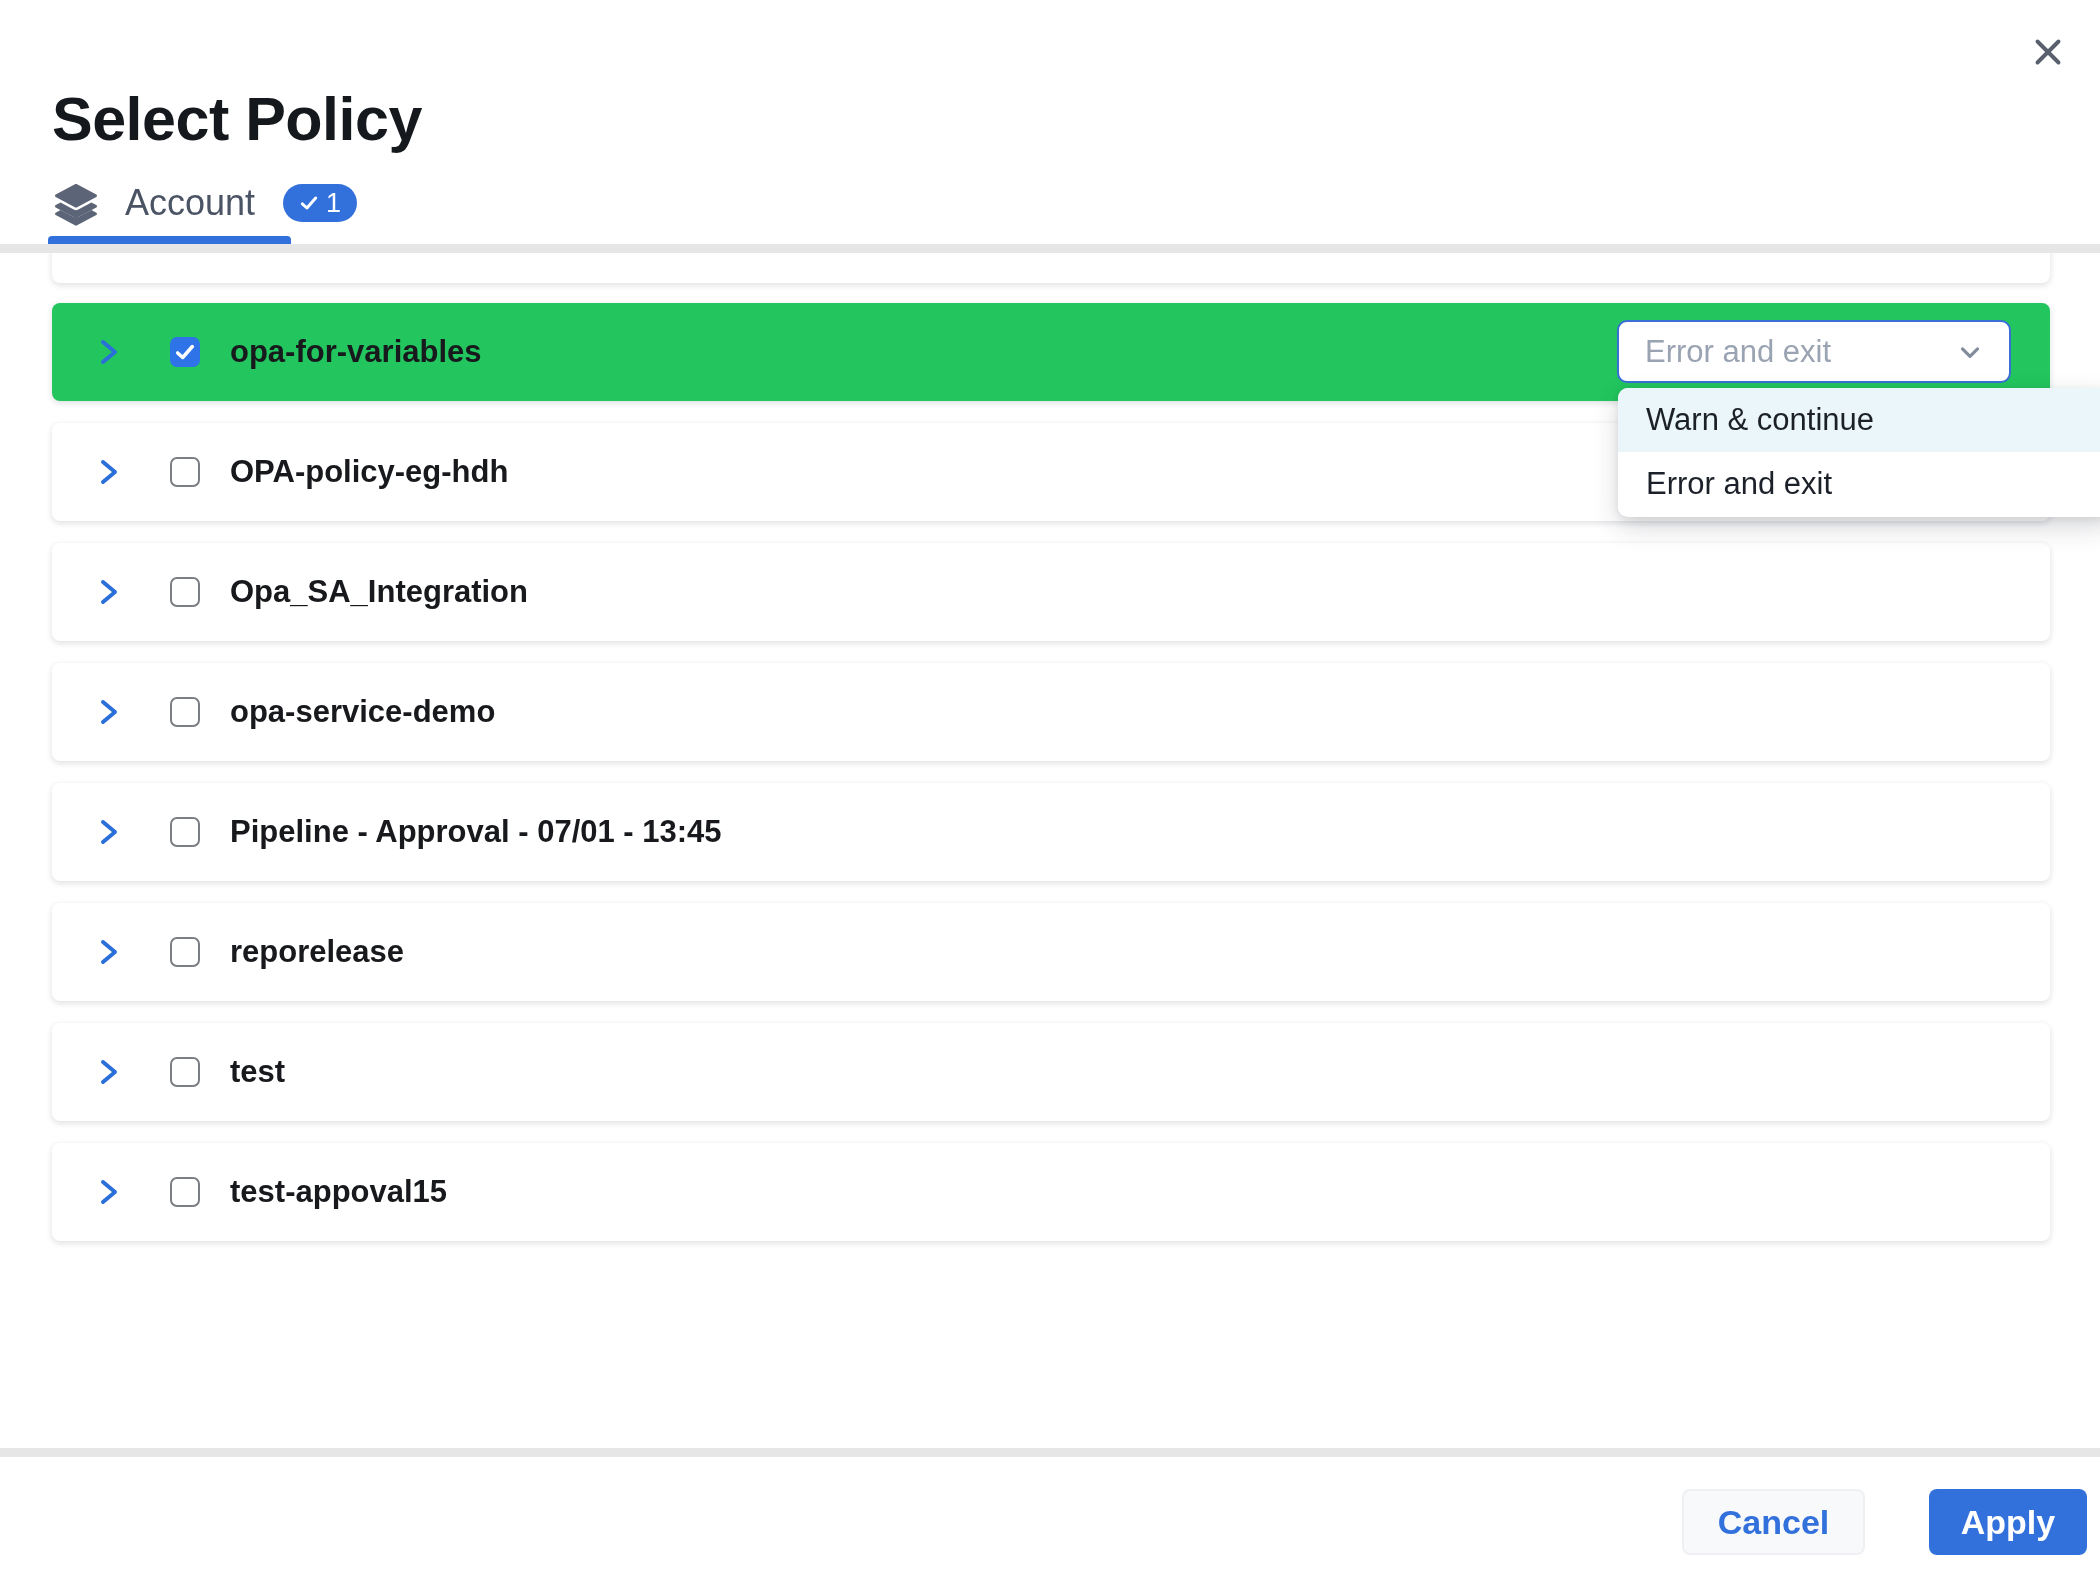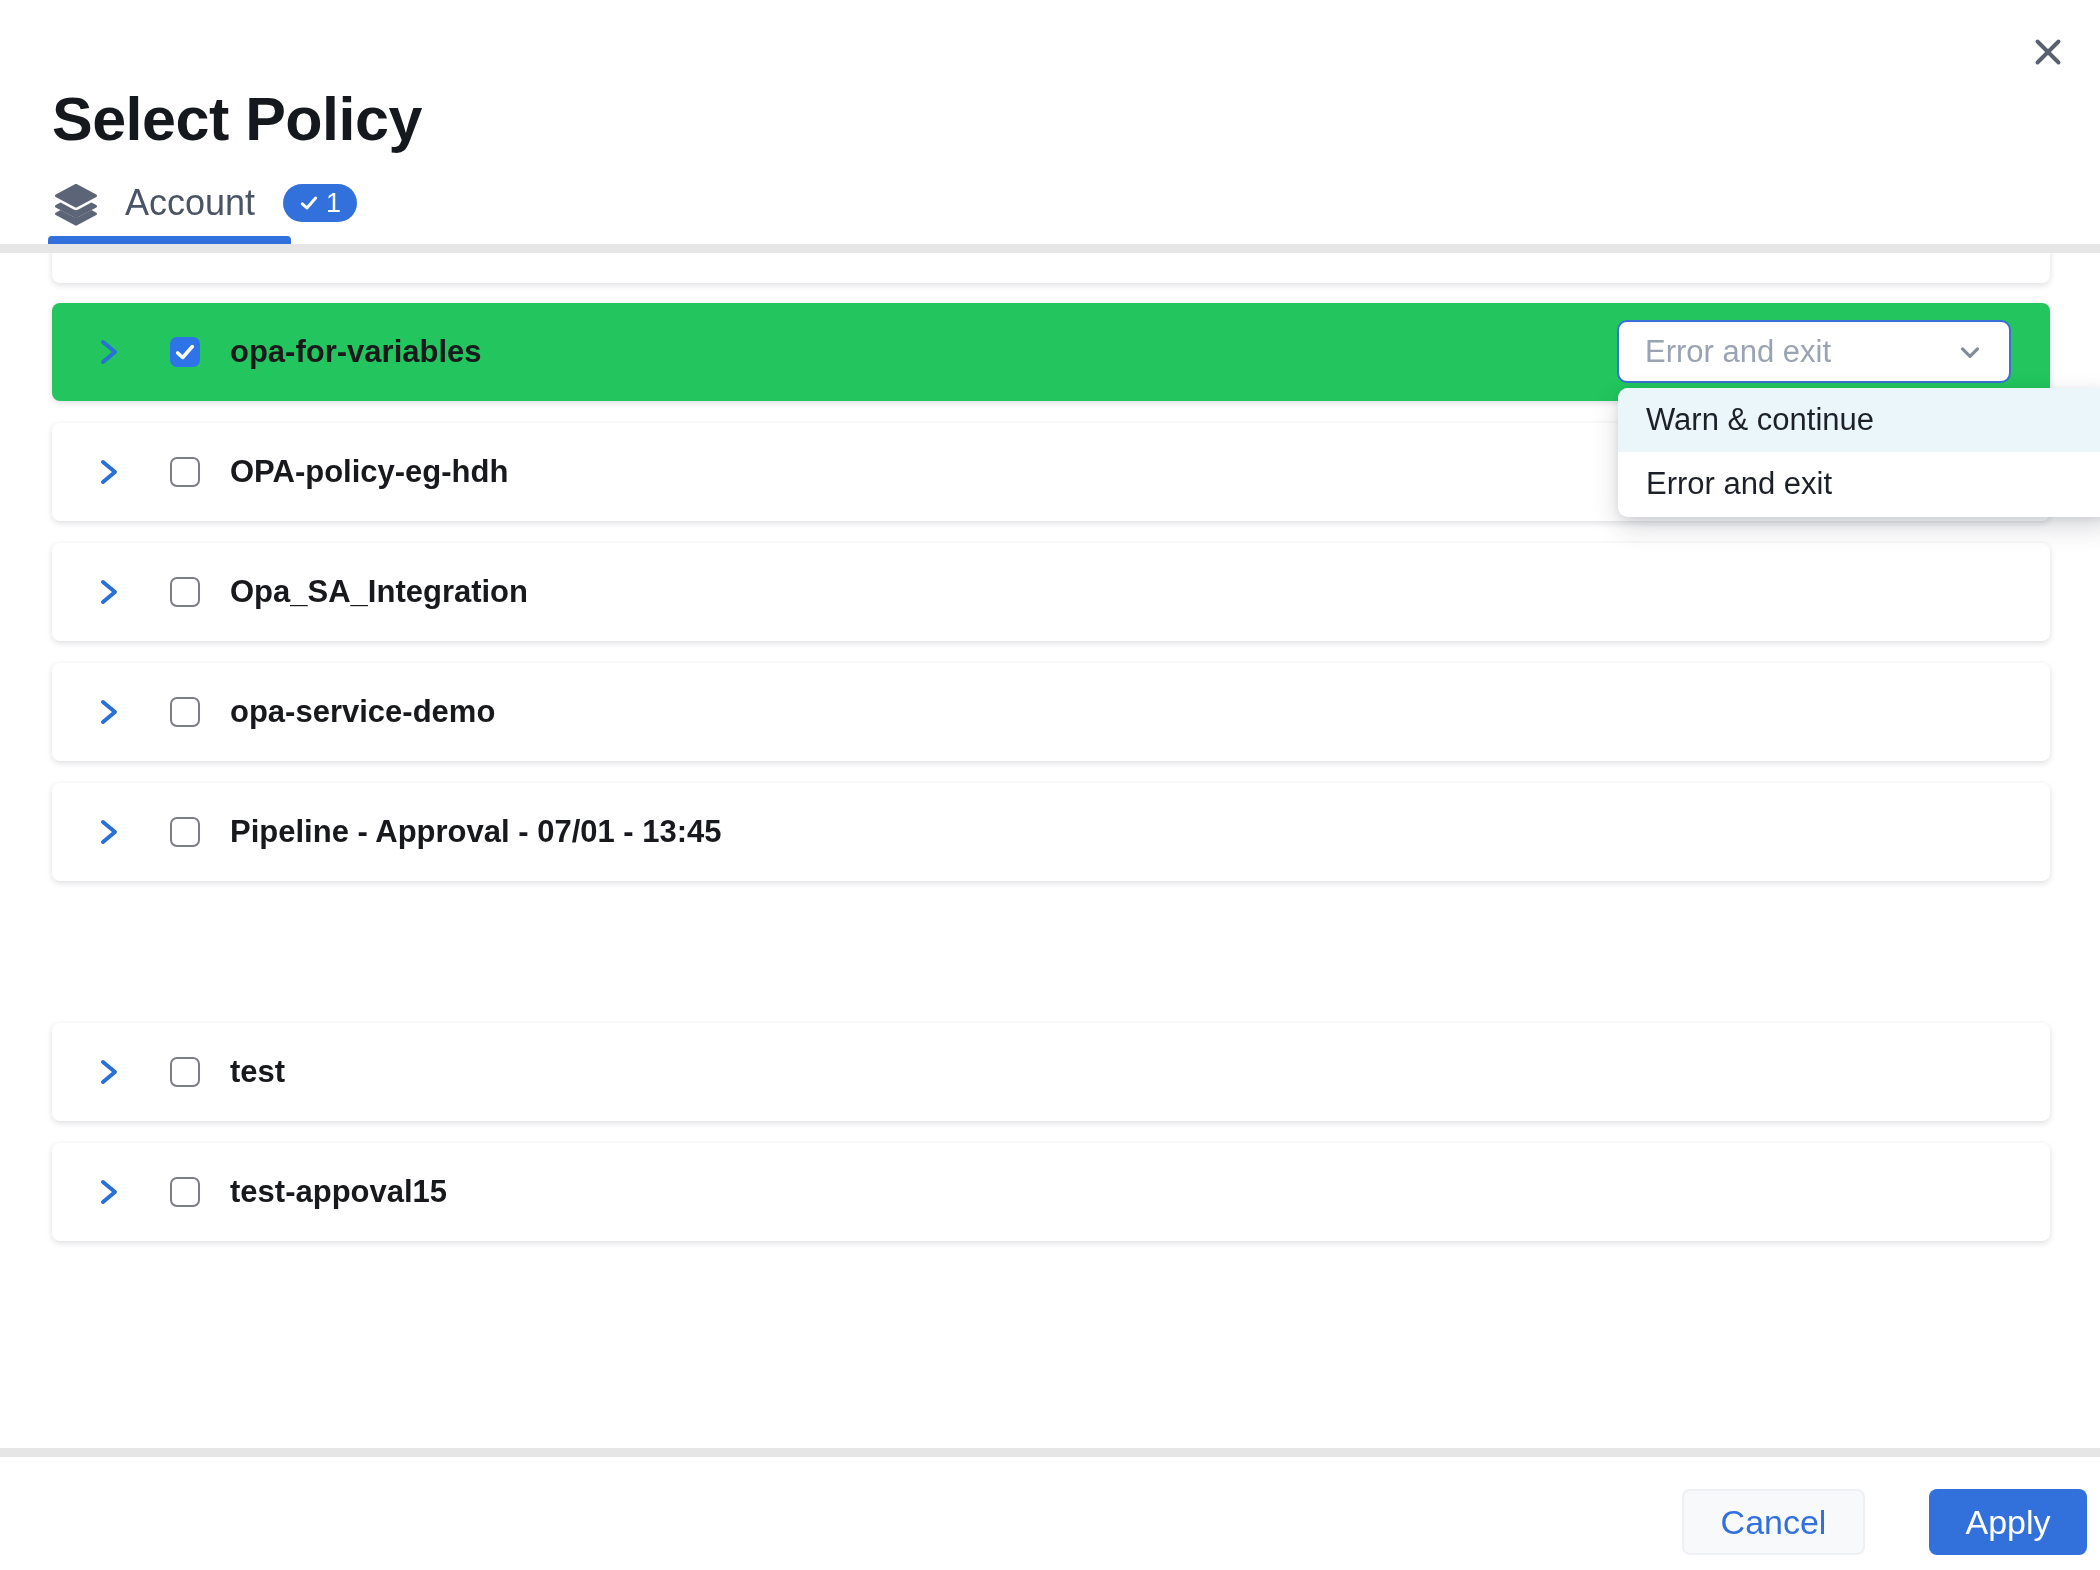--- a/index.html
+++ b/index.html
@@ -56,21 +56,21 @@
                    background:#fff; border-radius:10px; overflow:hidden; z-index:30;
                    box-shadow:0 10px 26px rgba(31,41,55,0.18), 0 2px 8px rgba(0,0,0,0.08); }
   .dropdown-option { height:64px; display:flex; align-items:center; padding-left:28px;
                      font-size:31px; color:#1c2028; cursor:pointer; background:#fff; }
   .dropdown-option.highlighted { background:#ebf6fb; }
 
   
   .footer-divider { position:absolute; left:0; top:1448px; width:2100px; height:9px;
                     background:#e6e6e6; }
   .btn { position:absolute; top:1489px; height:66px; border-radius:8px; font-size:34px;
-         font-weight:400; display:flex; align-items:center; justify-content:center;
+         font-weight:700; display:flex; align-items:center; justify-content:center;
          cursor:pointer; font-family:"Liberation Sans", sans-serif; }
   .btn-cancel { left:1682px; width:183px; background:#f8f9fb; border:2px solid #eef0f3;
                 color:#3270db; }
   .btn-apply { left:1893px; width:158px; background:#3270db; border:none; color:#fff;margin-left:36px; }
 </style>
 </head>
 <body>
 
 <div class="dialog">
 
@@ -165,20 +165,29 @@
     <div class="policy-row" style="top:530px;">
       <span class="row-chevron">
         <svg width="24" height="32" viewBox="0 0 24 32" fill="none" stroke="#2b70d9" stroke-width="4" stroke-linecap="round" stroke-linejoin="round">
             <polyline points="6,6 18,16 6,26"></polyline>
           </svg>
       </span>
       <span class="checkbox"></span>
       <span class="row-label">Pipeline - Approval - 07/01 - 13:45</span>
     </div>
 
+    <div class="policy-row" style="top:650px;">
+      <span class="row-chevron">
+        <svg width="24" height="32" viewBox="0 0 24 32" fill="none" stroke="#2b70d9" stroke-width="4" stroke-linecap="round" stroke-linejoin="round">
+            <polyline points="6,6 18,16 6,26"></polyline>
+          </svg>
+      </span>
+      <span class="checkbox"></span>
+      <span class="row-label">reporelease</span>
+    </div>
 
     <div class="policy-row" style="top:770px;">
       <span class="row-chevron">
         <svg width="24" height="32" viewBox="0 0 24 32" fill="none" stroke="#2b70d9" stroke-width="4" stroke-linecap="round" stroke-linejoin="round">
             <polyline points="6,6 18,16 6,26"></polyline>
           </svg>
       </span>
       <span class="checkbox"></span>
       <span class="row-label">test</span>
     </div>

